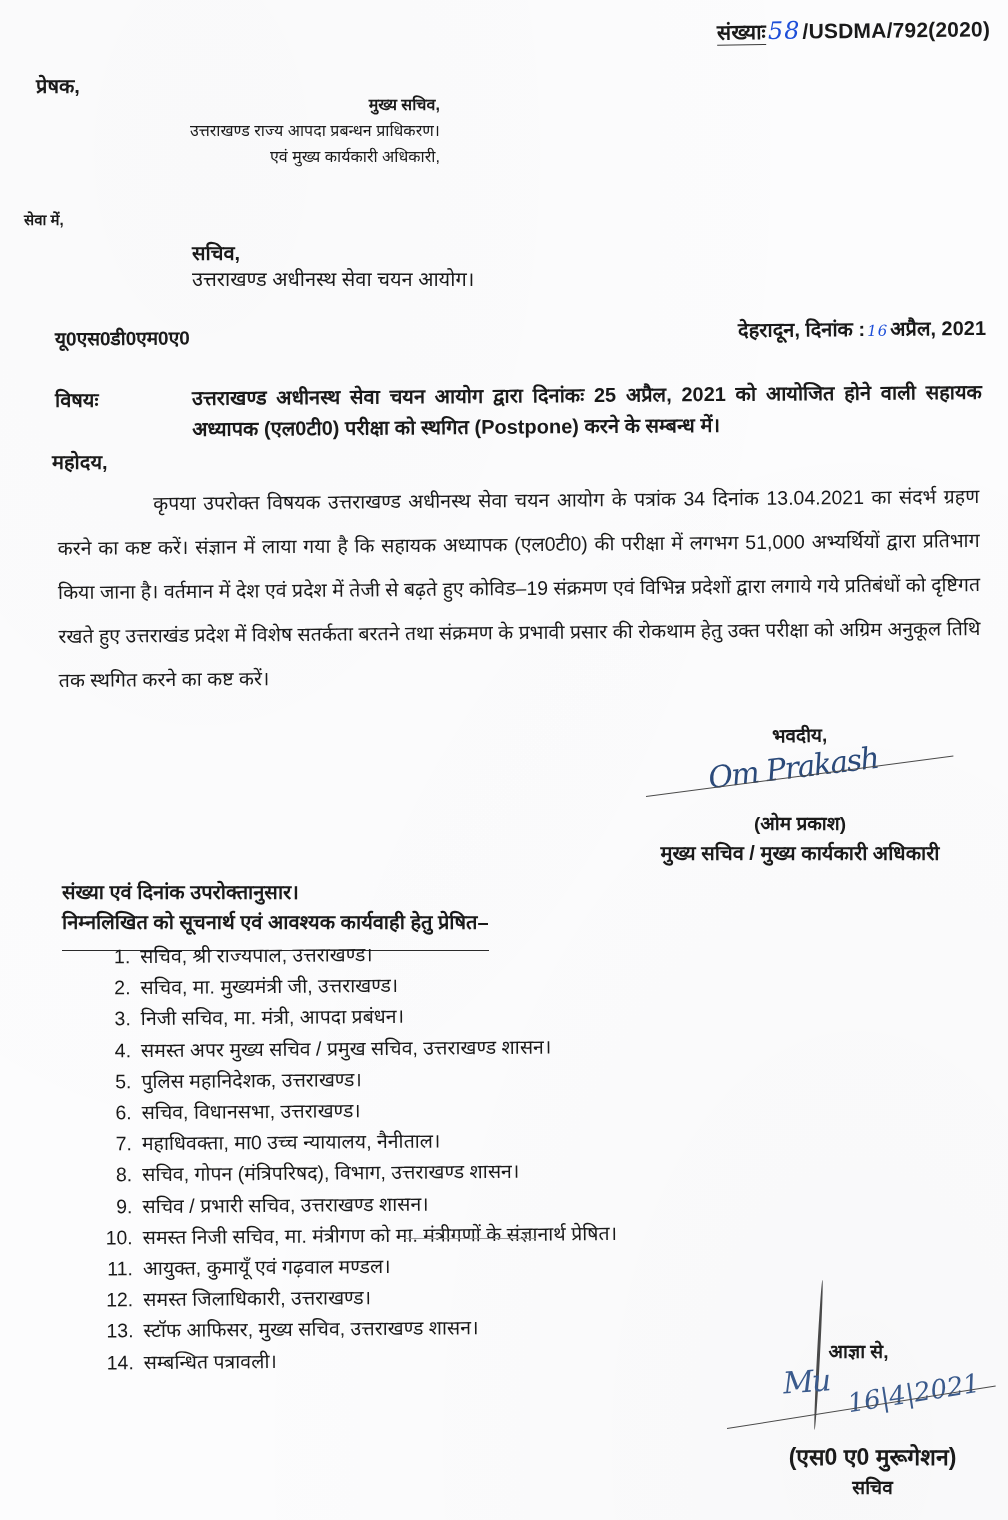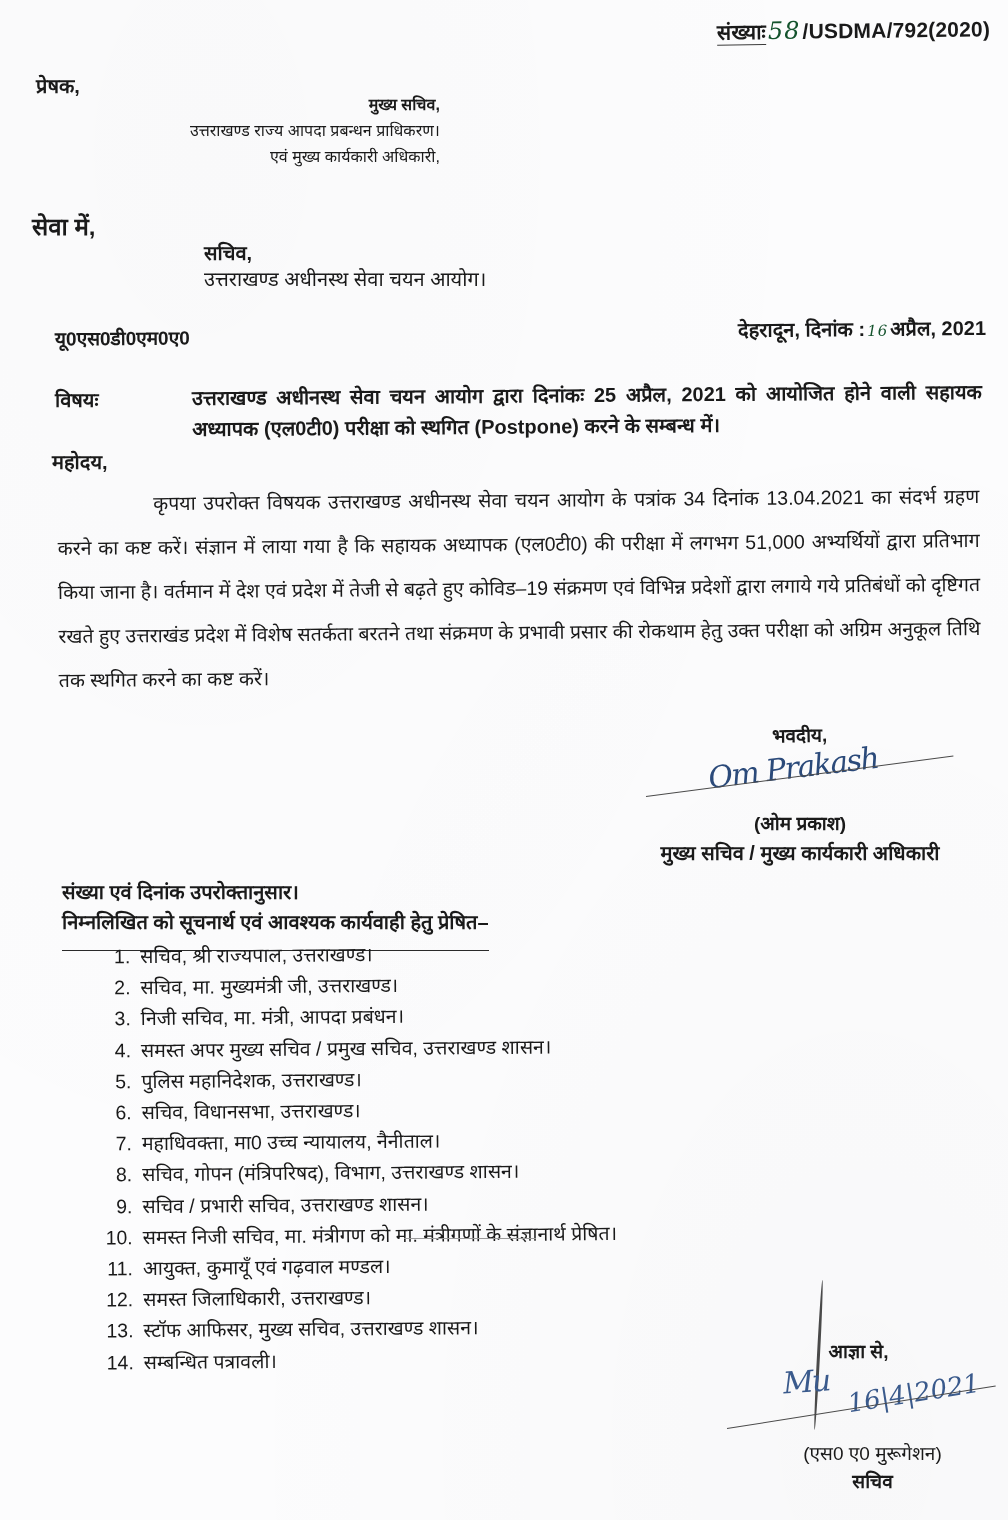--- a/index.html
+++ b/index.html
@@ -45,21 +45,21 @@
     transform: rotate(-0.7deg);
   }
   .ref-no .ref-label {
     border-bottom: 1.6px solid #3a3a3a;
     padding-bottom: 1px;
   }
   .hand {
     font-family: "DejaVu Serif", serif;
     font-style: italic;
     font-weight: normal;
-    color: #14532d;
+    color: #1d4ed8;
     font-size: 24px;
     padding: 0 2px;
     letter-spacing: 1px;
     text-align: right;
   }
 
   .lbl-presak {
     position: absolute;
     left: 36px;
     top: 72px;
@@ -73,29 +73,29 @@
     top: 92px;
     font-size: 16px;
     line-height: 26px;
     font-family: "Liberation Sans", sans-serif;
     text-align: right;
   }
   .from-block .strong { font-weight: bold; }
 
   .lbl-sewa {
     position: absolute;
-    left: 32px;
+    left: 24px;
     top: 209px;
-    font-size: 24px;
+    font-size: 15px;
     font-weight: bold;
     font-family: "Liberation Sans", sans-serif;
   }
   .to-block {
     position: absolute;
-    left: 204px;
+    left: 192px;
     top: 240px;
     font-size: 20px;
     line-height: 26px;
     font-family: "Liberation Sans", sans-serif;
   }
   .to-block .strong { font-weight: bold; }
 
   .lbl-usdma {
     position: absolute;
     left: 55px;
@@ -305,22 +305,22 @@
   .sigb-rule {
     position: absolute;
     left: -18px;
     top: 64px;
     width: 272px;
     border-top: 1.6px solid #4a4a4a;
     transform: rotate(-9deg);
     transform-origin: left center;
   }
   .sign-bottom .nmb {
-    font-size: 19px;
-    font-weight: normal;
+    font-size: 23px;
+    font-weight: bold;
     margin-top: 4px;
   }
   .sign-bottom .desigb {
     font-size: 19px;
     font-weight: bold;
     margin-top: 2px;
   }
   .stray-line {
     position: absolute;
     left: 404px;

